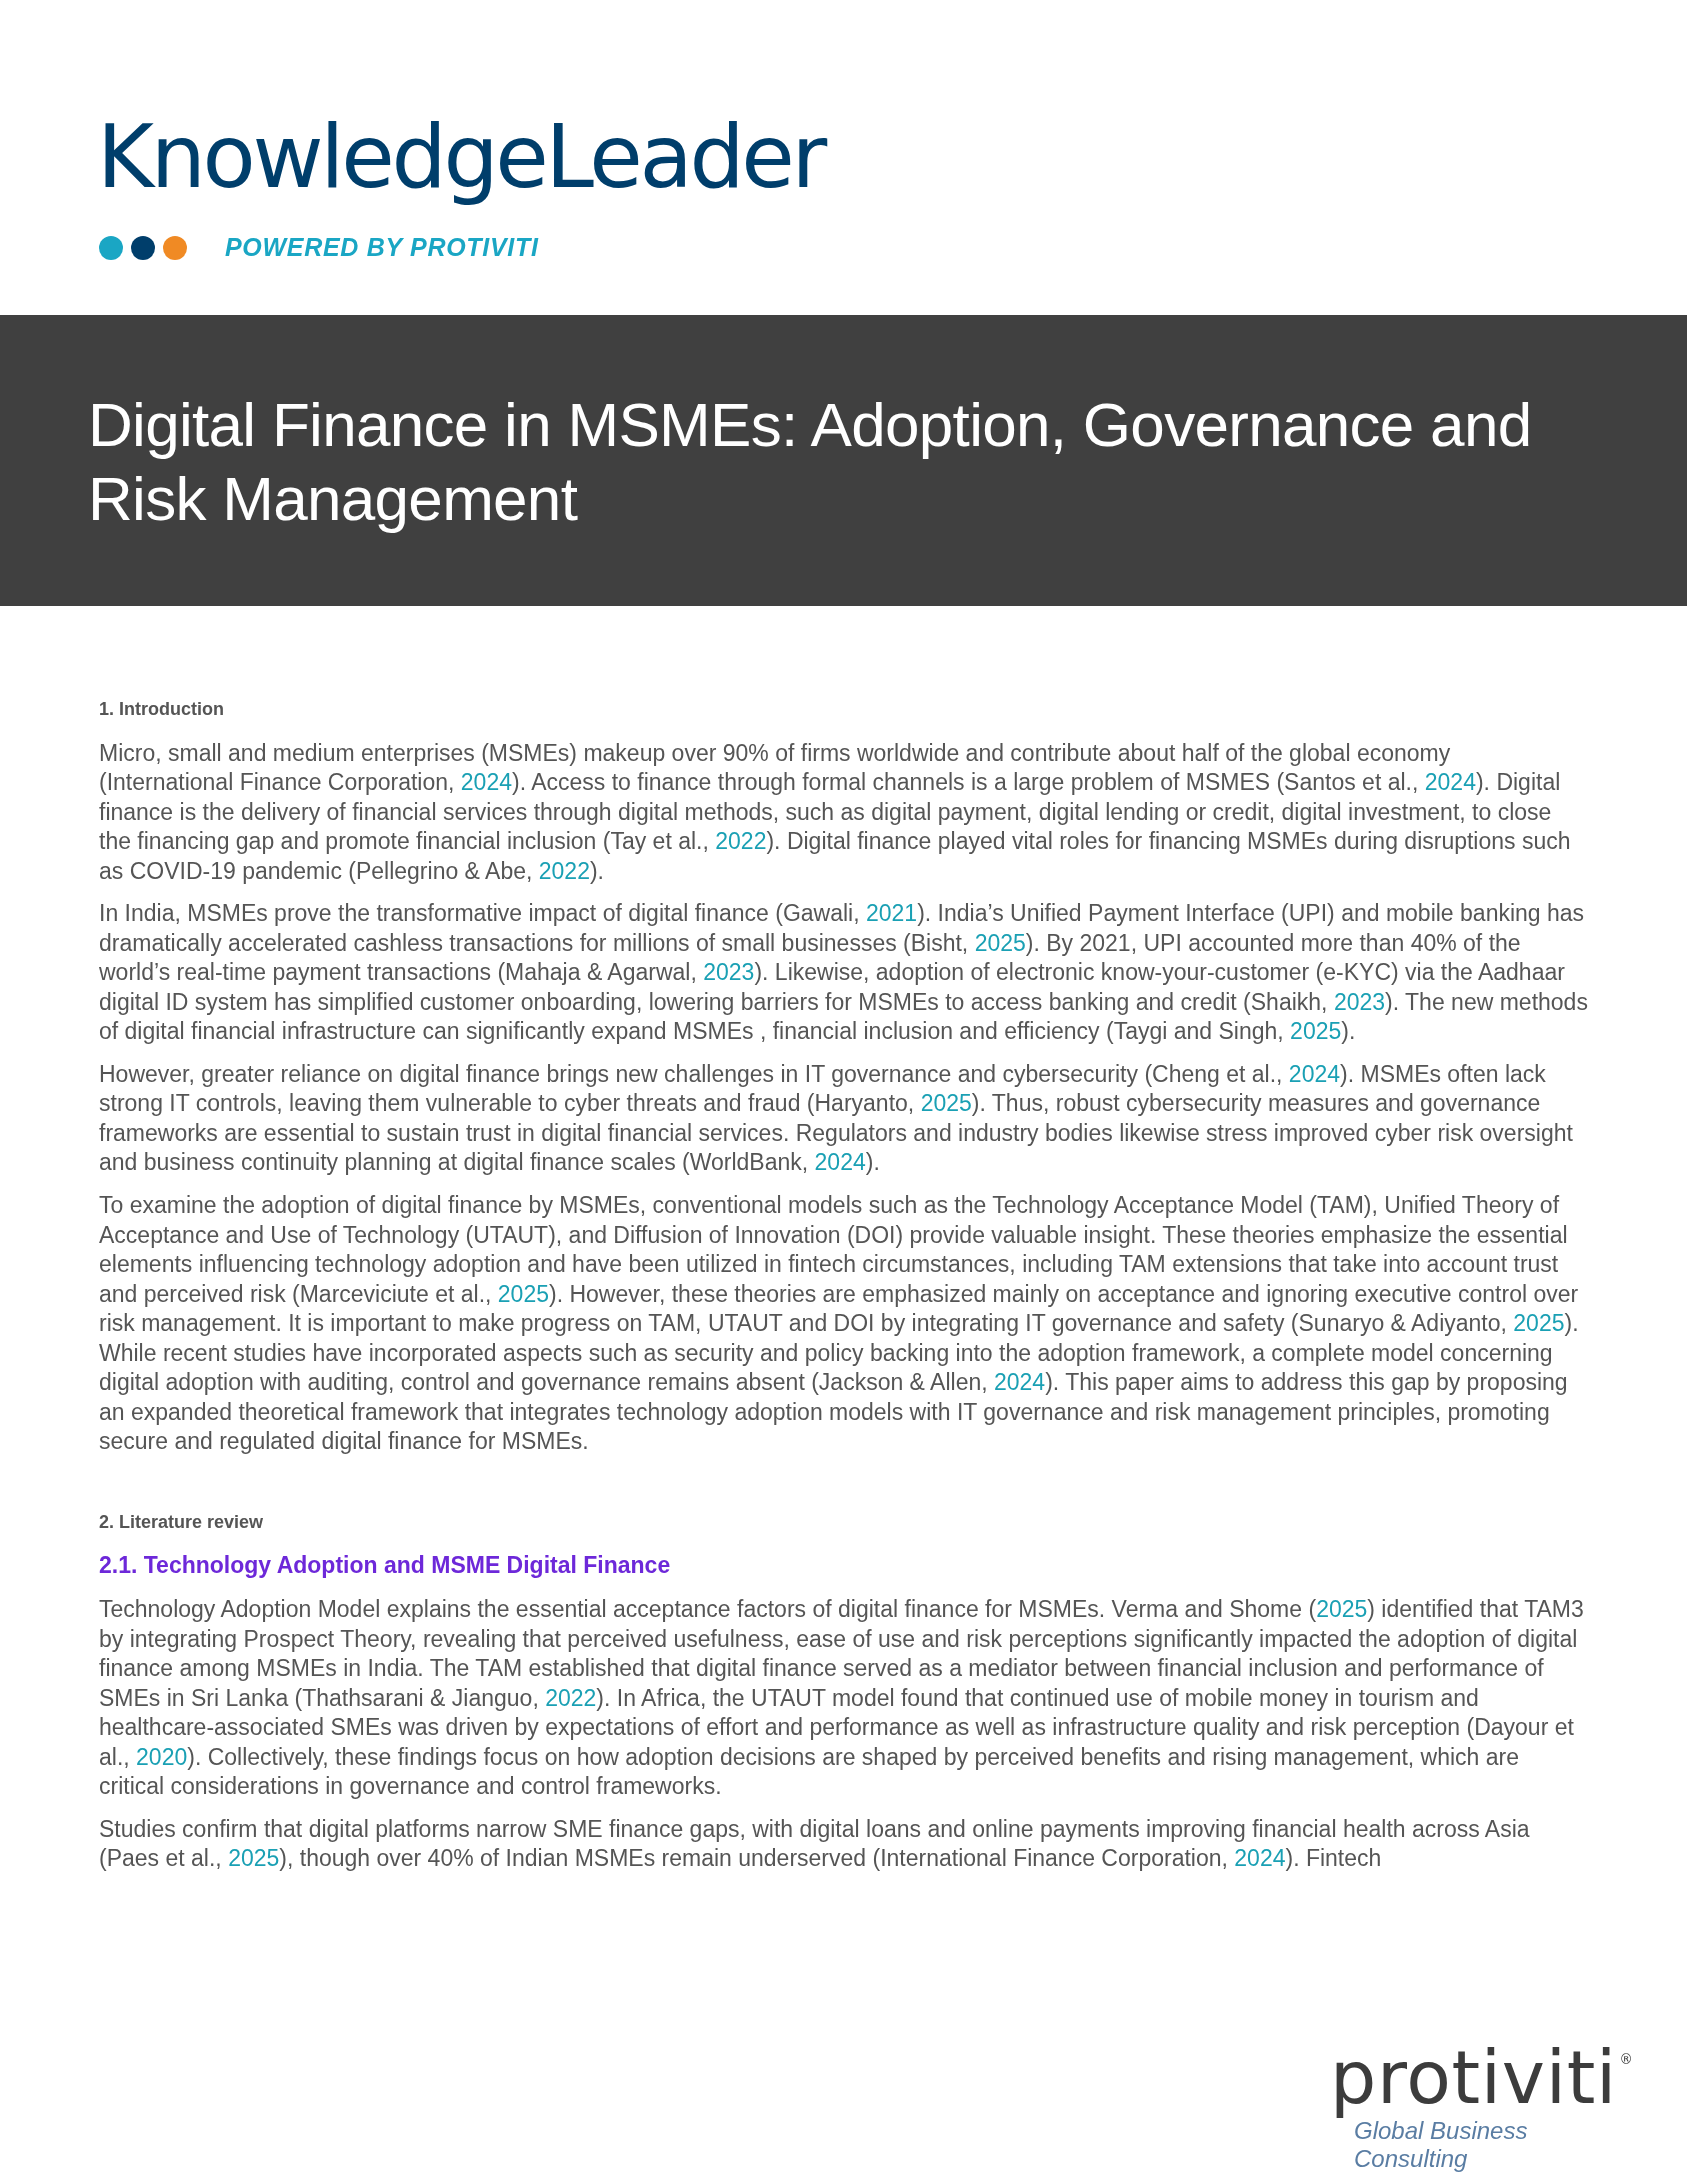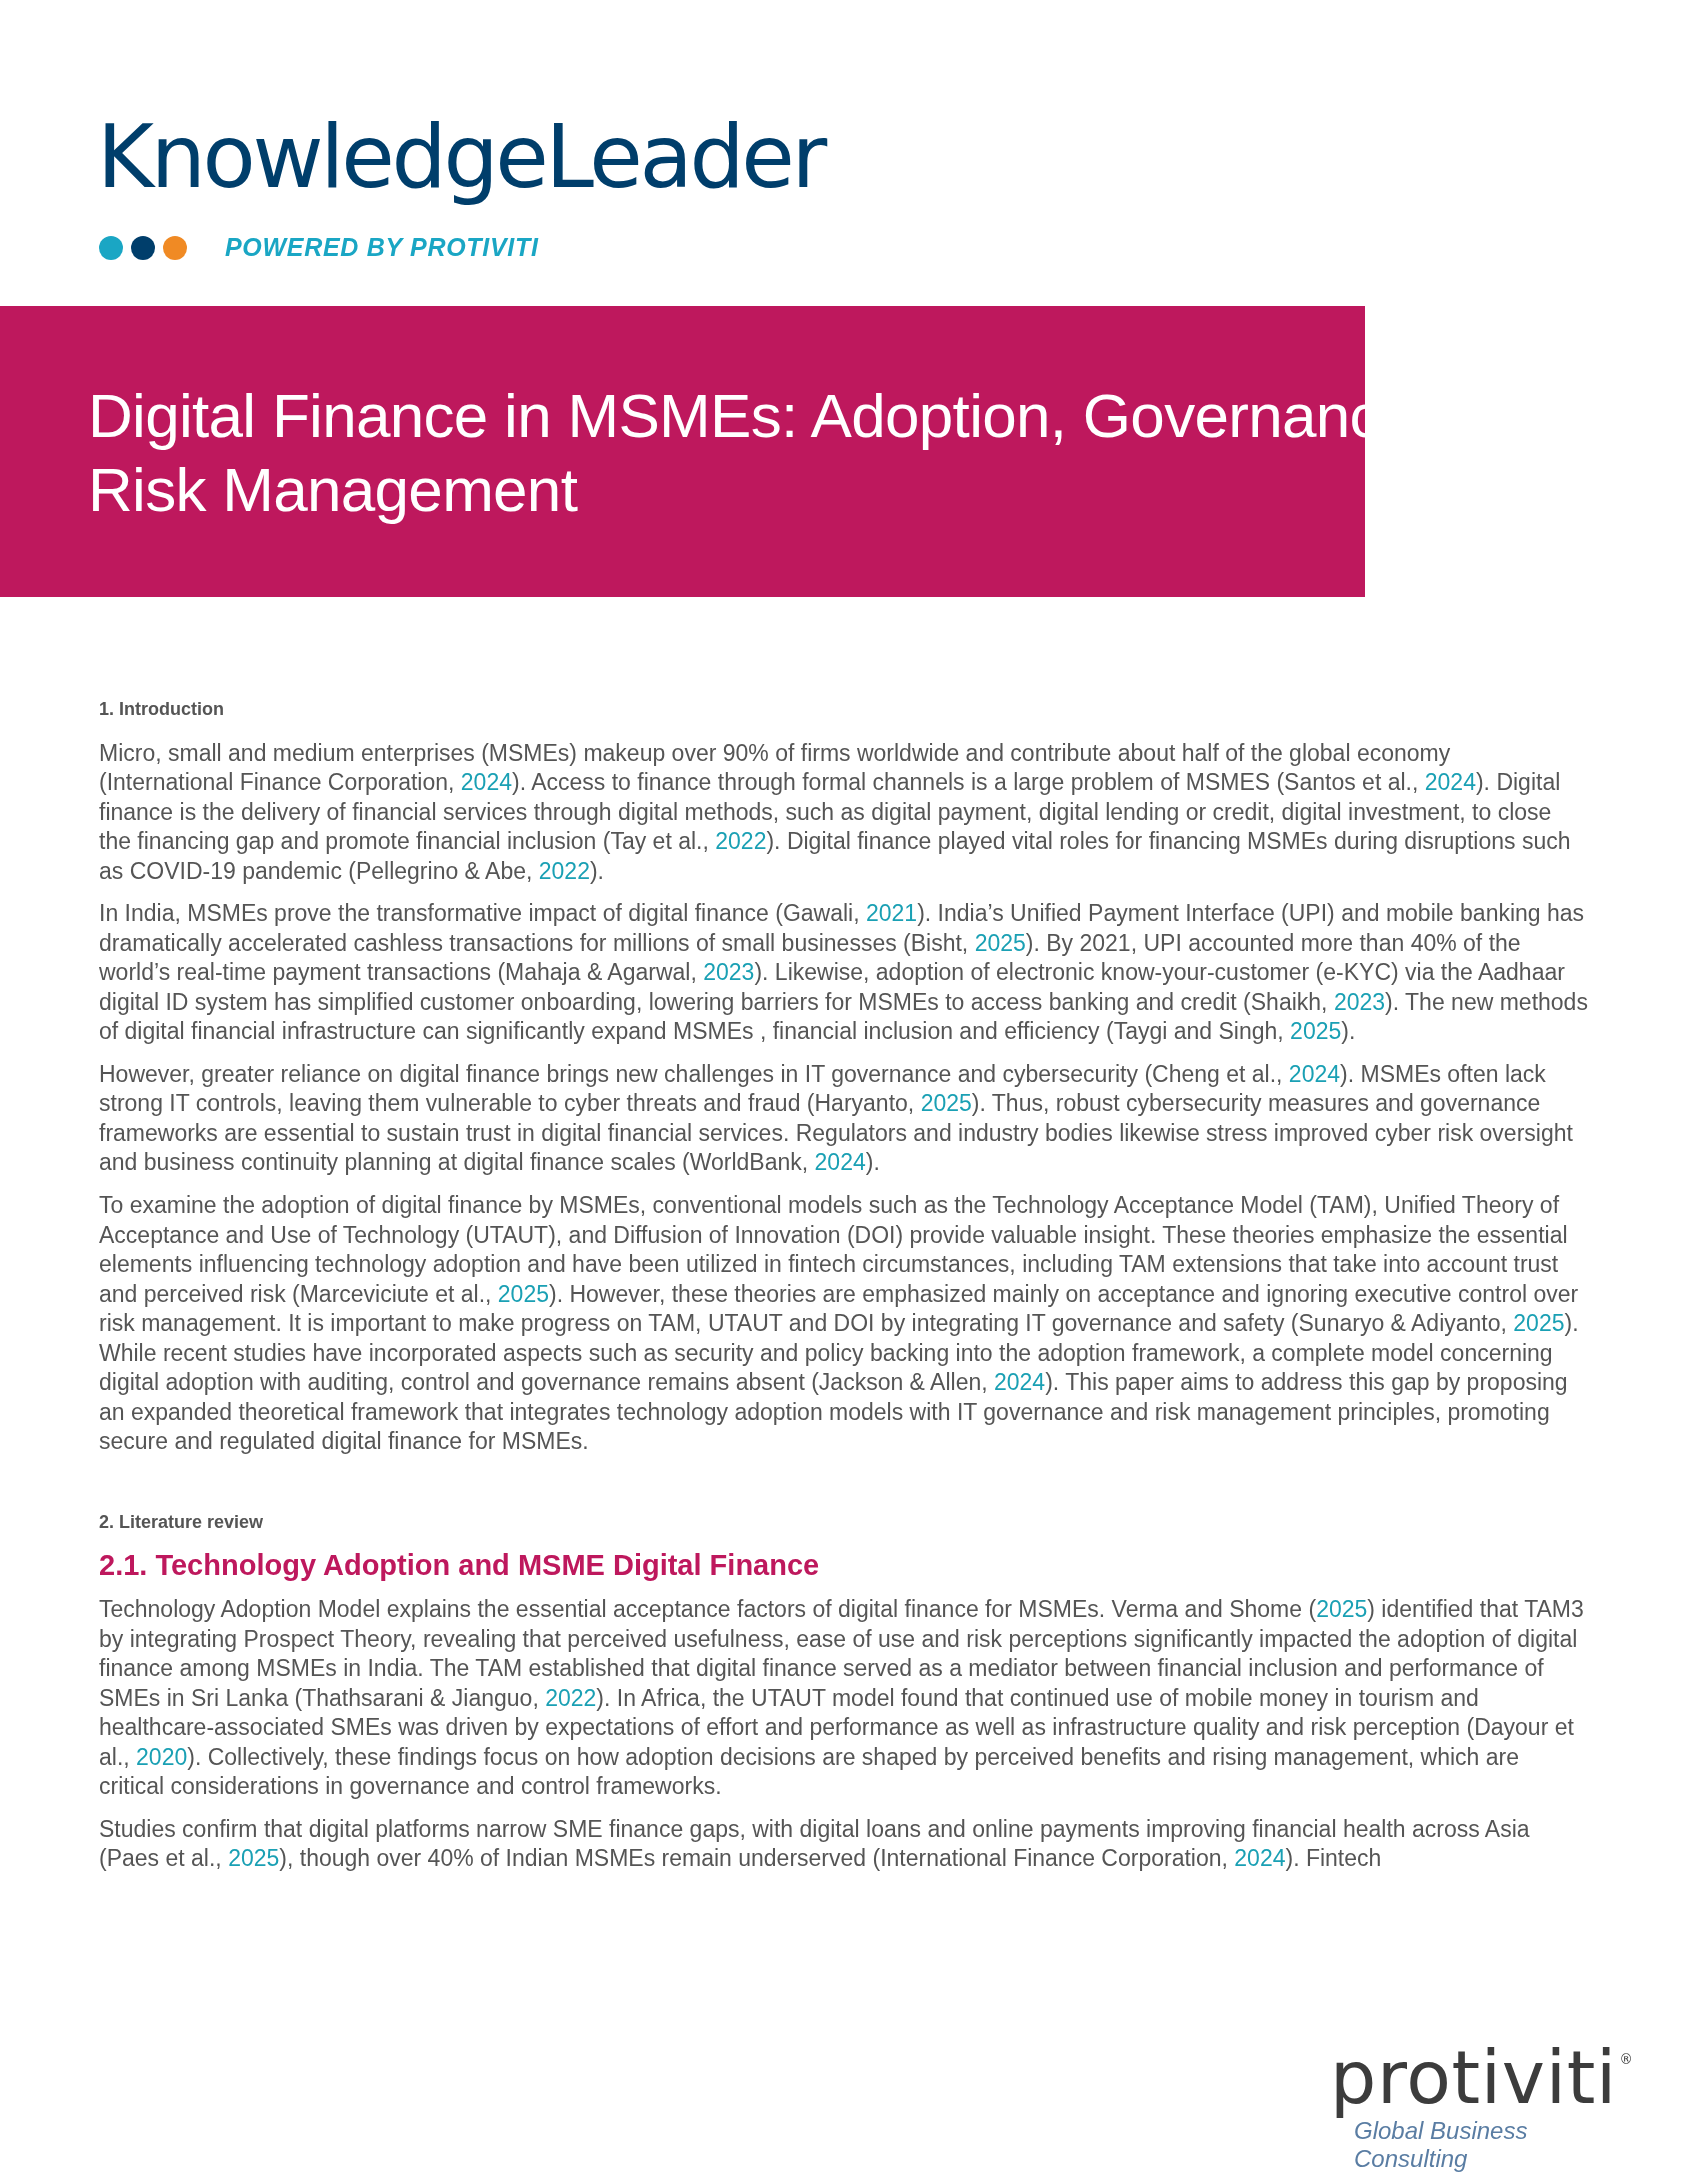--- a/index.html
+++ b/index.html
@@ -19,37 +19,37 @@
   .tagline-row {
     position: absolute; left: 99px; top: 233px;
     display: flex; align-items: center; font-style: italic;
   }
   .dot { width: 24px; height: 24px; border-radius: 50%; margin-right: 8px; display: inline-block; }
   .tagline {
     margin-left: 30px; font-weight: bold; font-size: 25px; letter-spacing: 0.7px;
     color: #1aa6c4;
   }
   .title-band {
-    position: absolute; left: 0; top: 306px; width: 1365px; height: 291px;
-    background: #be185d;
+    position: absolute; left: 0; top: 315px; width: 1687px; height: 291px;
+    background: #404040;
   }
   .title-band h1 {
     position: absolute; left: 88px; top: 73px; width: 1522px;
     margin: 0; color: #ffffff; font-weight: normal;
     font-size: 62px; line-height: 74px; letter-spacing: -0.7px;
   }
   .content {
     position: absolute; left: 99px; top: 695px; width: 1489px;
     color: #555555; font-size: 23px; line-height: 29.5px;
   }
   .content h2 {
     font-size: 18px; font-weight: bold; color: #555555; margin: 0 0 14.6px 0; line-height: 29px;
   }
   .content h3 {
-    font-size: 29px; font-weight: bold; color: #be185d; margin: 0 0 14.6px 0; line-height: 29px;
+    font-size: 23px; font-weight: bold; color: #6d28d9; margin: 0 0 14.6px 0; line-height: 29px;
   }
   .content p { margin: 0 0 13.2px 0; }
   .cite { color: #1aa0b4; }
   .gap { height: 38px; }
   .footer-logo {
     position: absolute; left: 1330px; top: 2041px; width: 265px; text-align: left;
   }
   .footer-word {
     font-size: 73px; color: #3c3c3c; letter-spacing: 0.7px; line-height: 1; position: relative;
     font-family: "DejaVu Sans", sans-serif; font-weight: normal;

